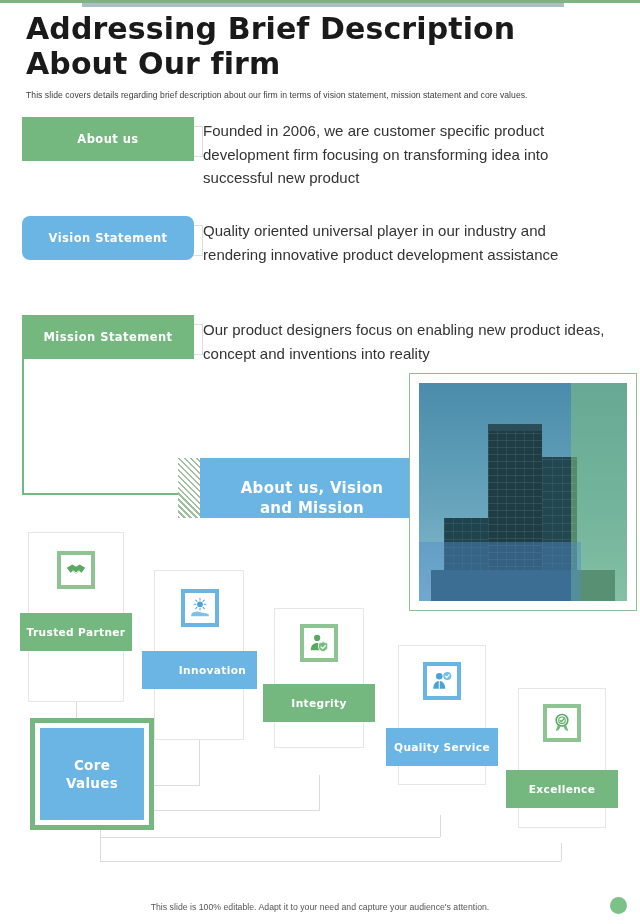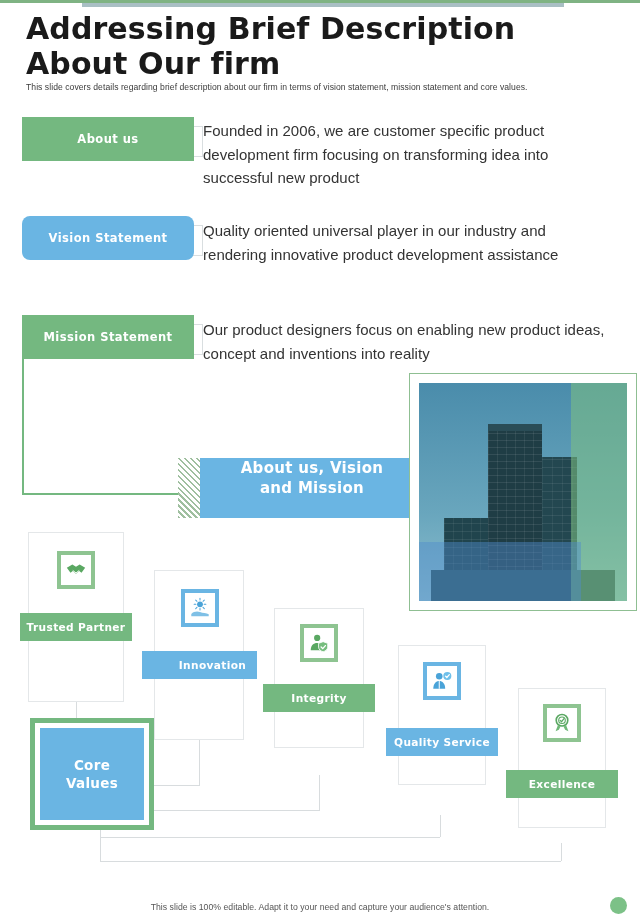--- a/index.html
+++ b/index.html
@@ -33,21 +33,21 @@
   .header { position: absolute; top: 12px; left: 26px; width: 590px; }
   .page-title {
     font-size: 30px;
     font-weight: bold;
     color: #1a1a1a;
     letter-spacing: 0.1px;
     line-height: 1.15;
     font-family: "DejaVu Sans", sans-serif;
   }
   .page-subtitle {
-    margin-top: 0;
+    margin-top: 8px;
     font-size: 8.6px;
     color: #3b3b3b;
     line-height: 1.42;
     width: 566px;
     letter-spacing: 0.05px;
   }
   .tag-wrap { position: absolute; }
   .tag-shadowbox {
     position: absolute;
     left: 9px; top: 9px;
@@ -95,21 +95,21 @@
       45deg,
       #9fbf9f 0px, #9fbf9f 1.6px,
       #ffffff 1.6px, #ffffff 4.2px
     );
   }
   .banner {
     position: absolute;
     left: 200px; top: 458px;
     width: 224px; height: 60px;
     background: #6ab5e3;
-    display: flex; align-items: flex-start; justify-content: center;
+    display: flex; align-items: flex-end; justify-content: center;
     text-align: center;
     color: #ffffff;
     font-size: 15px;
     font-weight: bold;
     line-height: 1.35;
     letter-spacing: 0.3px;
     font-family: "DejaVu Sans", sans-serif;
   }
 
   
@@ -198,21 +198,21 @@
     width: 38px; height: 38px;
     background: #ffffff;
     display: flex; align-items: center; justify-content: center;
   }
   .cv-iconbox.green { border: 4px solid #8ec491; }
   .cv-iconbox.blue  { border: 4px solid #6ab5e3; }
   .cv-iconbox svg { display: block; }
 
   .cv-label {
     position: absolute;
-    height: 28px;
+    height: 38px;
     display: flex; align-items: center; justify-content: center;
     color: #ffffff;
     font-size: 10.6px;
     font-weight: bold;
     letter-spacing: 0.35px;
     font-family: "DejaVu Sans", sans-serif;
     white-space: nowrap;
   }
   .cv-label.green { background: #74b880; }
   .cv-label.blue  { background: #6ab5e3; }

